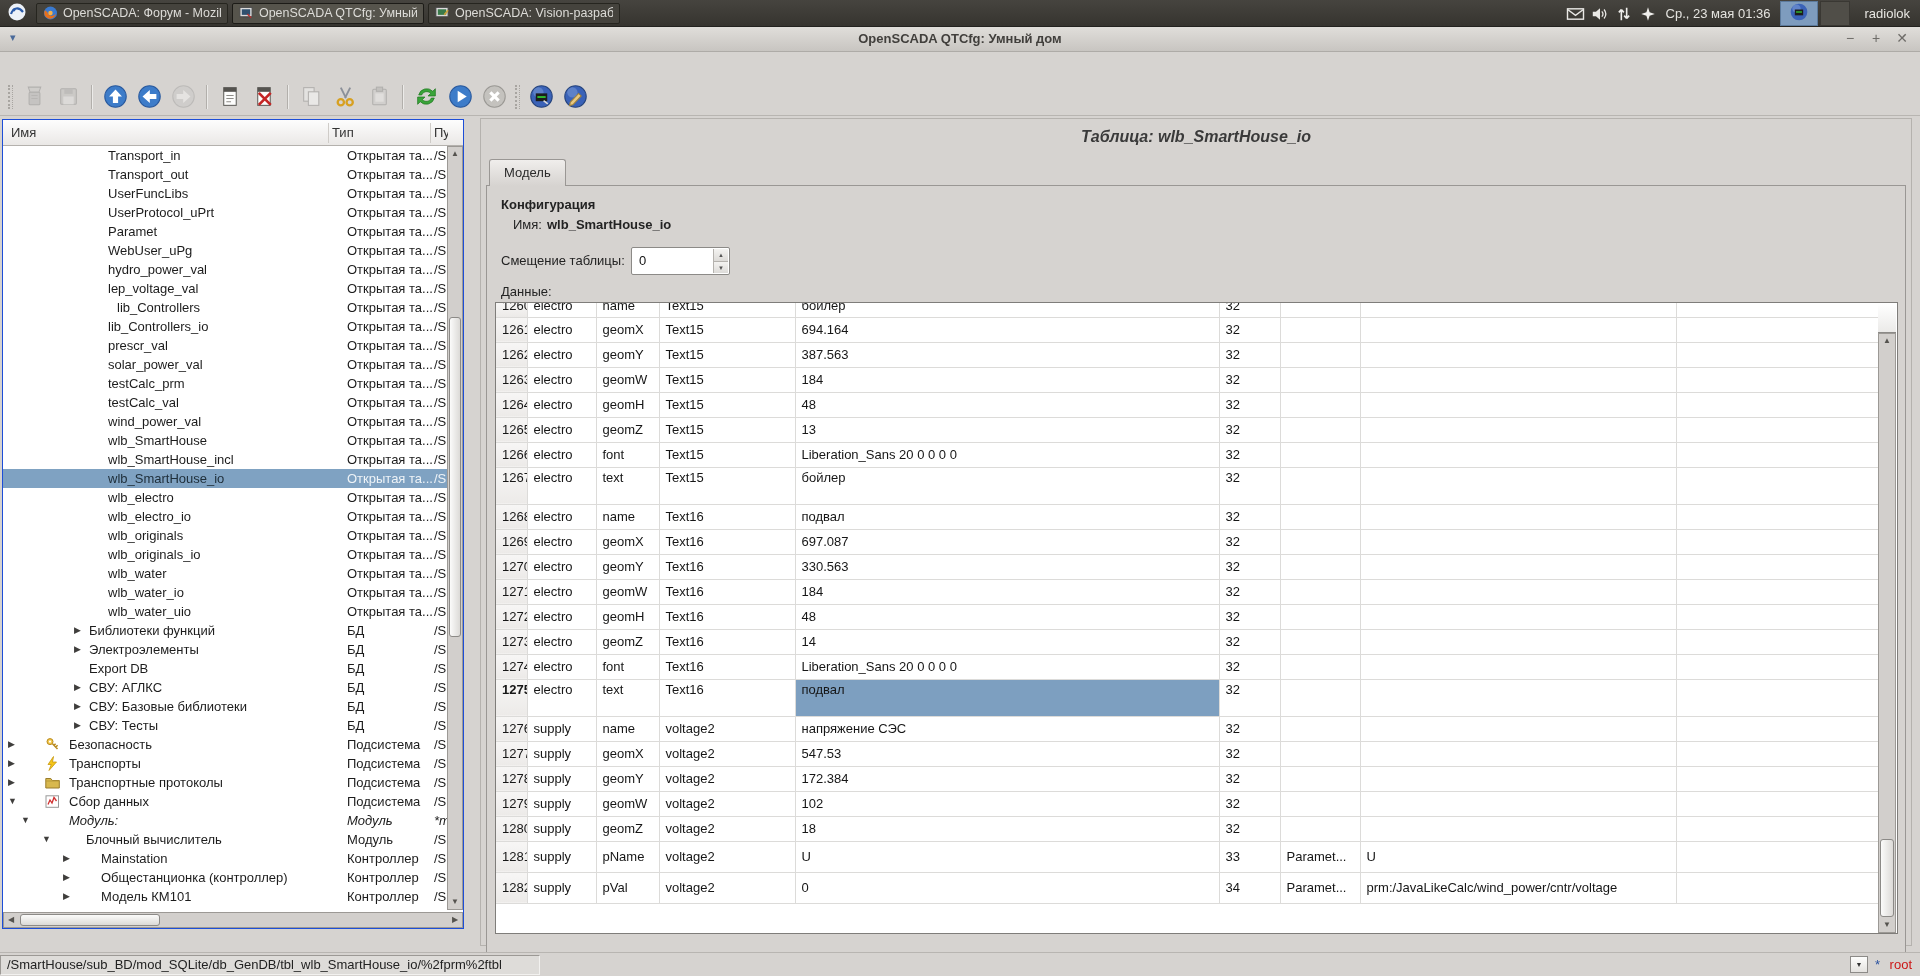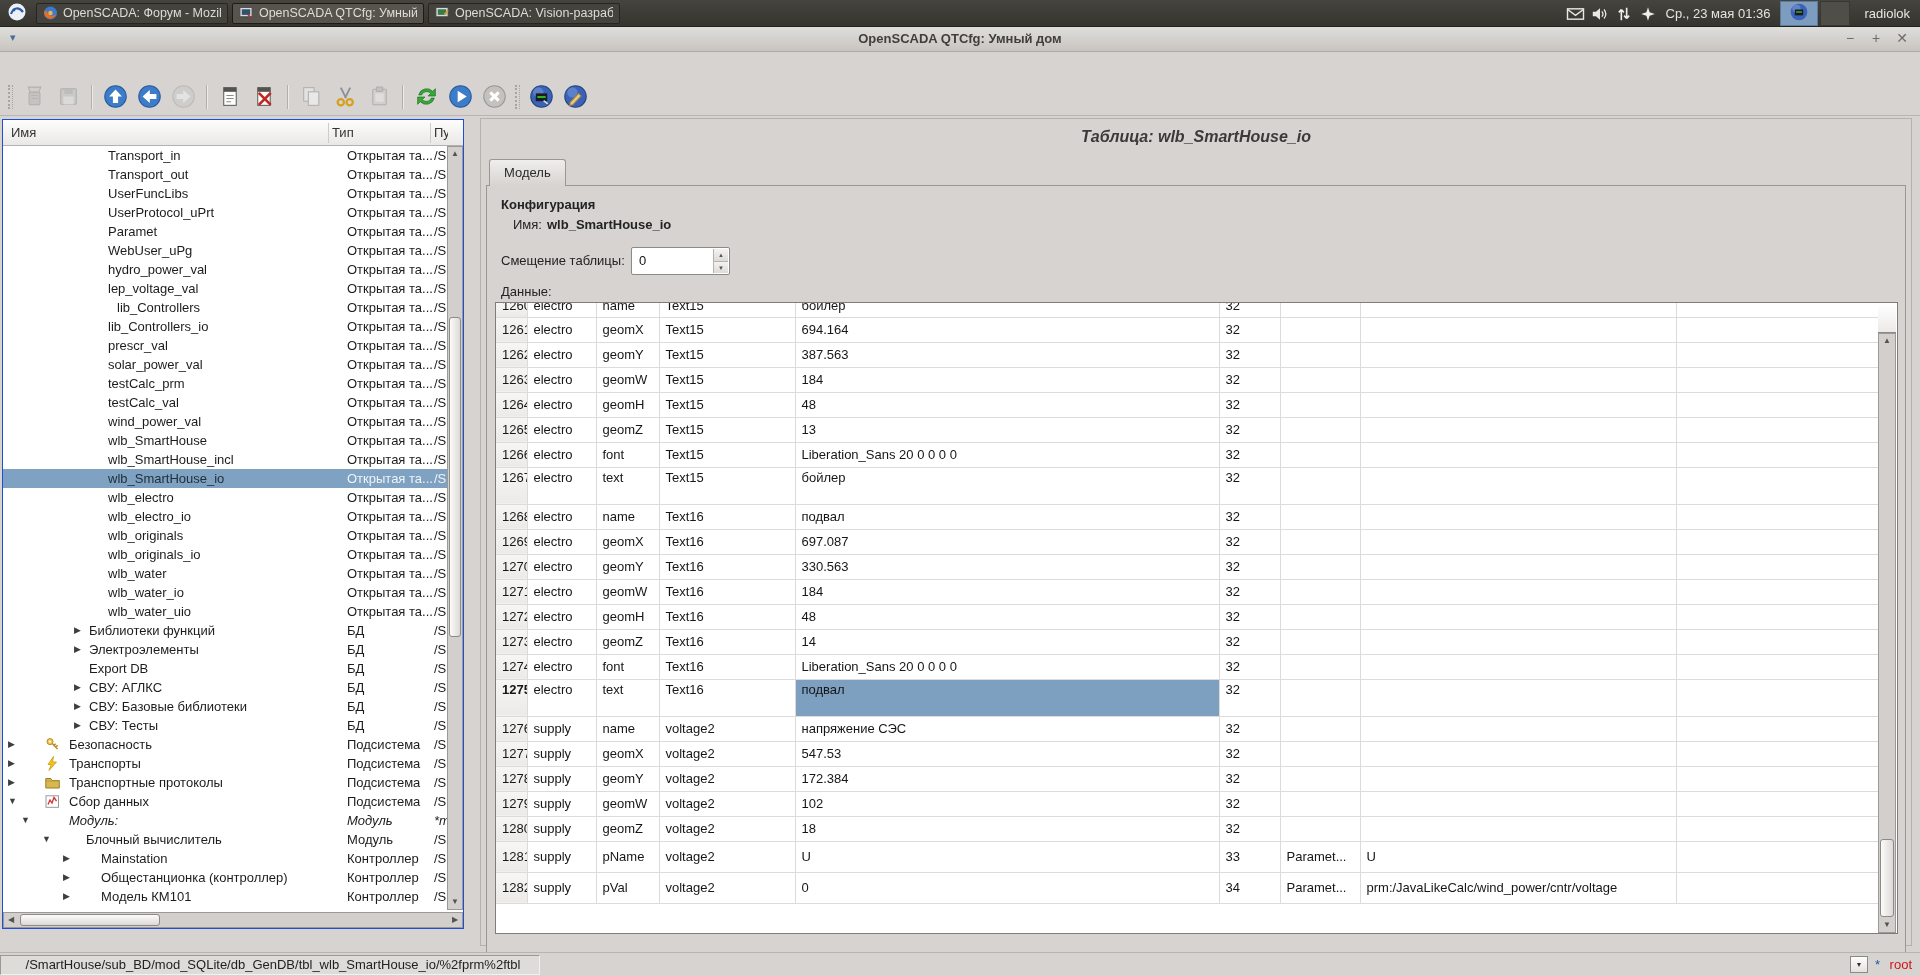--- a/index.html
+++ b/index.html
@@ -86,21 +86,21 @@
   tr.clip td { height:14px; }
   tr.clip td span { display:block; margin-top:-9px; }
   tr.norm td { height:25px; }
   tr.tall td { height:37px; vertical-align:top; padding-top:2px; }
   tr.semi td { height:31px; }
   td.selcell { background:#7d9fc0; color:#f4f8fb; }
   .corner { position:absolute; right:1px; top:1px; width:18px; height:29px; background:linear-gradient(#ffffff,#ebeae8); border-bottom:1px solid #8c8a87; }
 
   
   .statusbar { position:absolute; left:0; top:952px; width:1920px; height:24px; background:#d6d3d0; border-top:1px solid #b8b5b1; }
-  .statpath { position:absolute; left:0; top:2px; width:540px; height:20px; background:#dedcd9; border:1px solid #9c9995; border-right-color:#f2f1ef; border-bottom-color:#f2f1ef; line-height:18px; padding-left:6px; color:#222; overflow:hidden; white-space:nowrap;text-align:center; }
+  .statpath { position:absolute; left:0; top:2px; width:540px; height:20px; background:#dedcd9; border:1px solid #9c9995; border-right-color:#f2f1ef; border-bottom-color:#f2f1ef; line-height:18px; padding-left:6px; color:#222; overflow:hidden; white-space:nowrap; }
   .statcombo { position:absolute; right:52px; top:3px; width:18px; height:17px; background:linear-gradient(#fdfdfc,#e4e2df); border:1px solid #8c8a87; text-align:center; font-size:7px; line-height:16px; color:#333; }
   .statmod { position:absolute; right:40px; top:4px; color:#2a52a0; }
   .statuser { position:absolute; right:8px; top:4px; color:#cc1616; }
 </style>
 </head>
 <body>
 
 <div id="app">
 
   <div class="taskbar">

